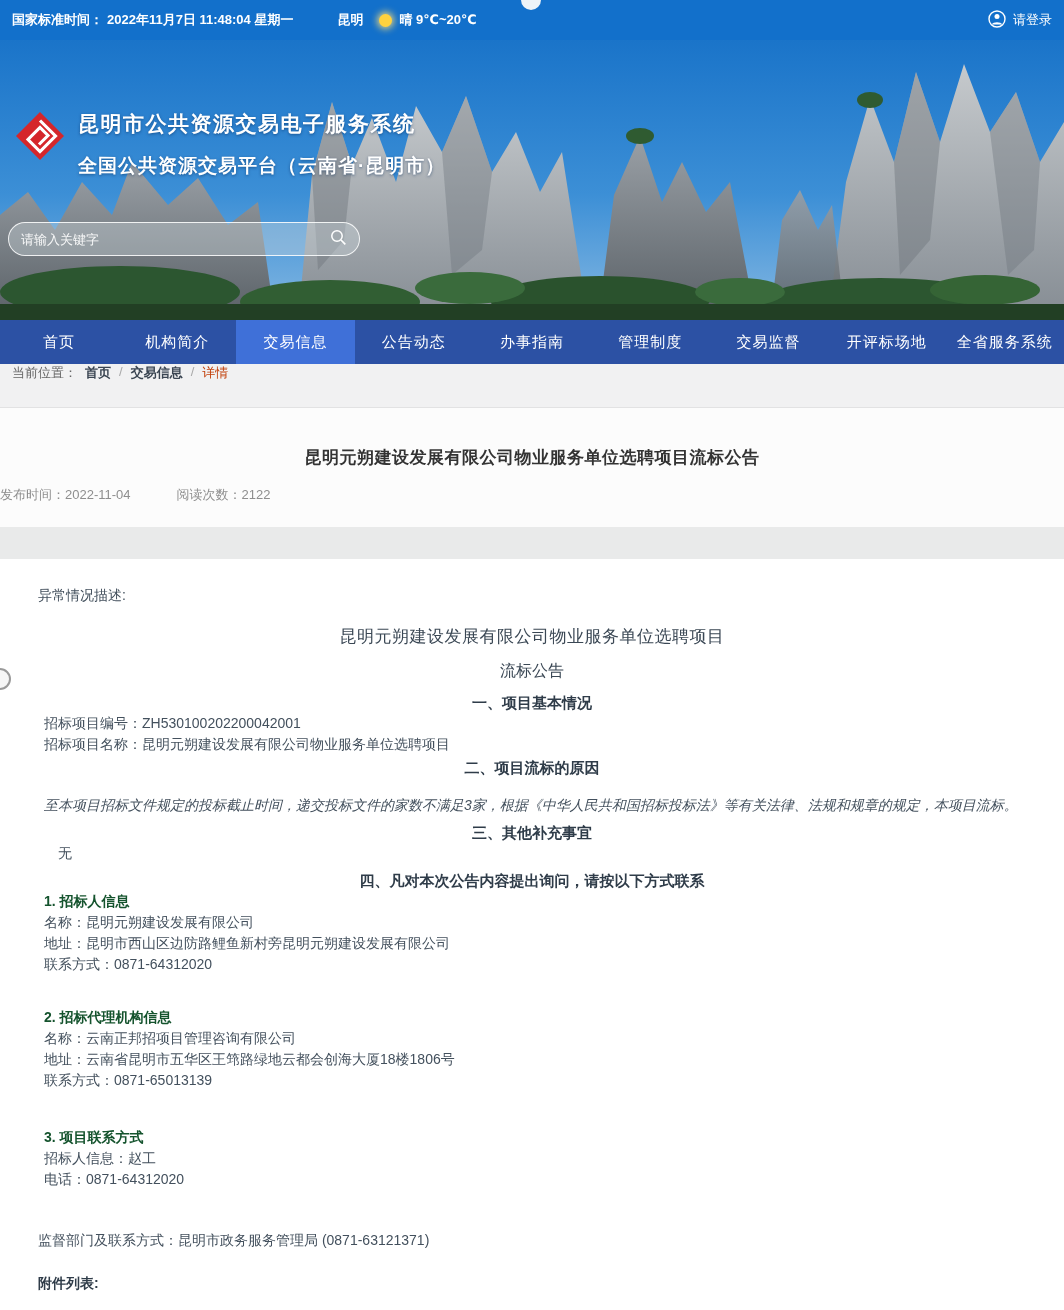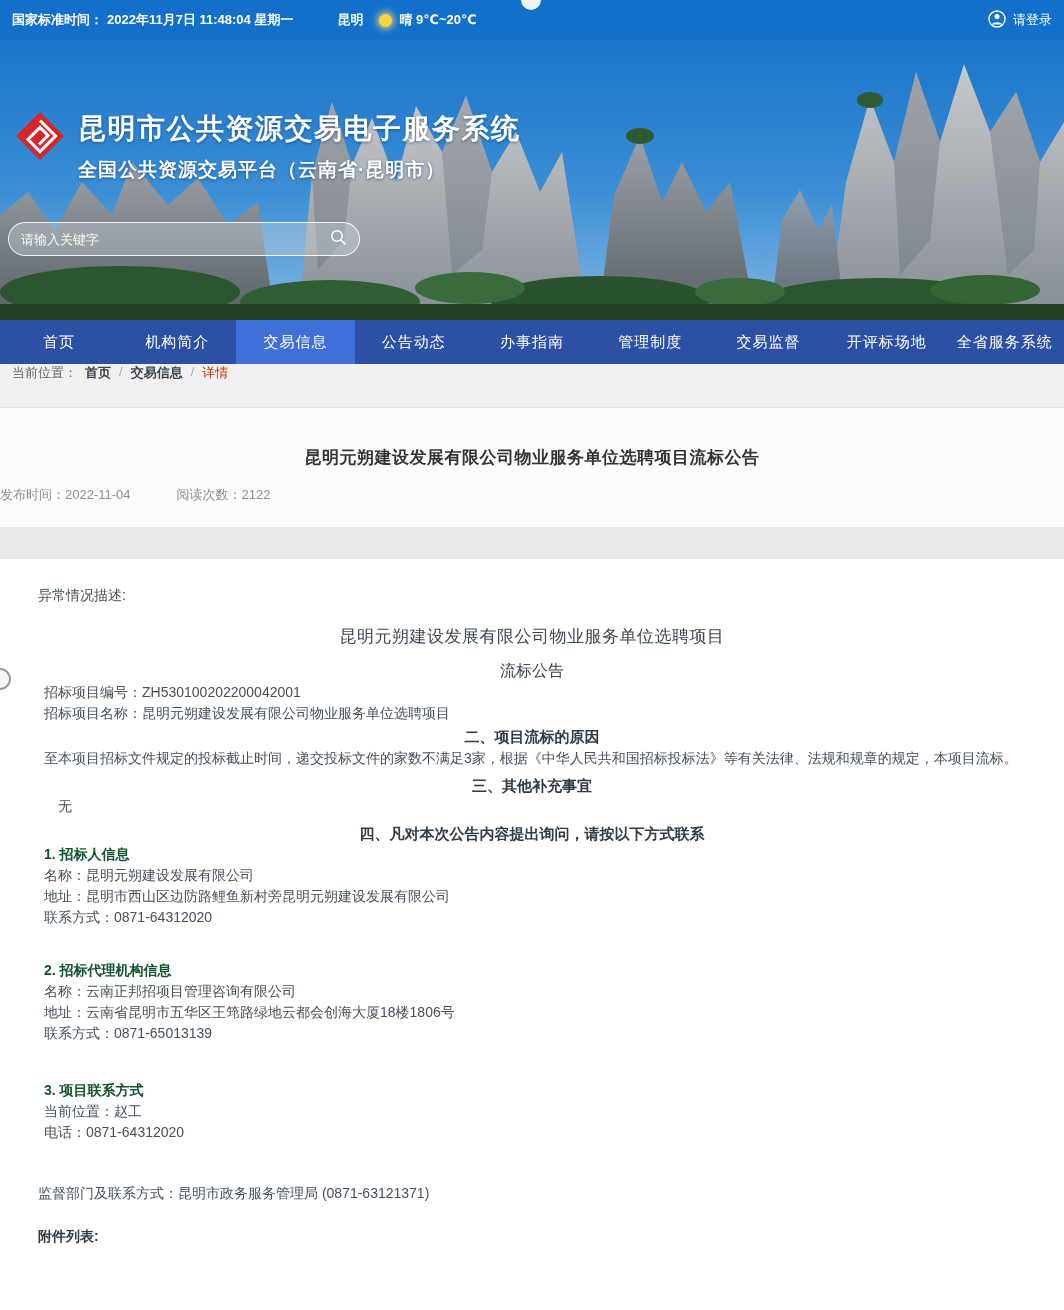--- a/index.html
+++ b/index.html
@@ -25,22 +25,22 @@
   .tb-spacer { flex:1; }
   .tb-login { display:flex; align-items:center; gap:7px; font-weight:normal; cursor:pointer; }
   .notch {
     position:absolute; left:521px; top:0; width:20px; height:10px;
     background:#fafafa; border-radius:0 0 10px 10px; opacity:.95;
   }
   
   .banner { position:relative; height:280px; overflow:hidden; background:#1b74c9; }
   .banner svg.photo { position:absolute; inset:0; width:100%; height:100%; display:block; }
   .brand { position:absolute; left:14px; top:70px; display:flex; gap:12px; align-items:flex-start; color:#fff; z-index:2; }
-  .brand-t1 { font-size:28px; font-weight:bold; letter-spacing:1.5px; text-shadow:0 1px 3px rgba(0,40,90,.55); }
-  .brand-t2 { font-size:19px; font-weight:bold; letter-spacing:1px; margin-top:9px; text-shadow:0 1px 3px rgba(0,40,90,.55); }
+  .brand-t1 { font-size:21px; font-weight:bold; letter-spacing:1.5px; text-shadow:0 1px 3px rgba(0,40,90,.55); }
+  .brand-t2 { font-size:19px; font-weight:bold; letter-spacing:1px; margin-top:15px; text-shadow:0 1px 3px rgba(0,40,90,.55); }
   .search {
     position:absolute; left:8px; top:182px; width:352px; height:34px; z-index:2;
     border:1px solid rgba(255,255,255,.85); border-radius:17px;
     background:rgba(205,215,222,.38); display:flex; align-items:center; padding:0 12px;
   }
   .search input {
     flex:1; background:transparent; border:none; outline:none;
     color:#fff; font-size:13px; font-family:inherit;
   }
   .search input::placeholder { color:rgba(255,255,255,.92); }
@@ -69,21 +69,21 @@
   
   .content { background:#fff; height:941px; padding:26px 10px 13px; font-size:14px; color:#43505d; }
   .ln { line-height:21px; }
   .pl-desc { padding-left:28px; }
   .pl-label { padding-left:34px; }
   .pl-wu { padding-left:48px; }
   .doc-t1 { text-align:center; font-size:17px; color:#3a4754; margin-top:20px; line-height:22px; letter-spacing:.5px; }
   .doc-t2 { text-align:center; font-size:16px; color:#3a4754; margin-top:12px; line-height:22px; }
   .sec-h { text-align:center; font-size:15px; font-weight:bold; color:#2f3c49; margin-top:8px; line-height:21px; }
   .sec-h.first { margin-top:10px; }
-  .para { line-height:22px; text-indent:34px; margin-top:0; }
+  .para { line-height:22px; text-indent:34px; margin-top:16px;font-style:italic; }
   .grp-h { font-weight:bold; color:#14532d; padding-left:34px; line-height:21px; }
   .mt32 { margin-top:32px; }
   .mt36 { margin-top:36px; }
   .mt40 { margin-top:40px; }
   .mt22 { margin-top:22px; }
   .attach { font-weight:bold; color:#2f3c49; }
   
   .side-handle {
     position:absolute; left:-11px; top:668px; width:22px; height:22px;
     border:2px solid #9a9a9a; border-radius:50%; background:#f6f6f6; z-index:5;
@@ -219,20 +219,21 @@
 </div>
 
 <div class="gapband"></div>
 
 <div class="content">
   <div class="ln pl-desc">异常情况描述:</div>
 
   <div class="doc-t1">昆明元朔建设发展有限公司物业服务单位选聘项目</div>
   <div class="doc-t2">流标公告</div>
 
+  <div class="sec-h first">一、项目基本情况</div>
   <div class="ln pl-label">招标项目编号：ZH530100202200042001</div>
   <div class="ln pl-label">招标项目名称：昆明元朔建设发展有限公司物业服务单位选聘项目</div>
 
   <div class="sec-h" style="margin-top:2px">二、项目流标的原因</div>
   <div class="para">至本项目招标文件规定的投标截止时间，递交投标文件的家数不满足3家，根据《中华人民共和国招标投标法》等有关法律、法规和规章的规定，本项目流标。</div>
 
   <div class="sec-h" style="margin-top:6px">三、其他补充事宜</div>
   <div class="ln pl-wu">无</div>
 
   <div class="sec-h" style="margin-top:6px">四、凡对本次公告内容提出询问，请按以下方式联系</div>
@@ -241,21 +242,21 @@
   <div class="ln pl-label">名称：昆明元朔建设发展有限公司</div>
   <div class="ln pl-label">地址：昆明市西山区边防路鲤鱼新村旁昆明元朔建设发展有限公司</div>
   <div class="ln pl-label">联系方式：0871-64312020</div>
 
   <div class="grp-h mt32">2. 招标代理机构信息</div>
   <div class="ln pl-label">名称：云南正邦招项目管理咨询有限公司</div>
   <div class="ln pl-label">地址：云南省昆明市五华区王筇路绿地云都会创海大厦18楼1806号</div>
   <div class="ln pl-label">联系方式：0871-65013139</div>
 
   <div class="grp-h mt36">3. 项目联系方式</div>
-  <div class="ln pl-label">当前位置：赵工</div>
+  <div class="ln pl-label">招标人信息：赵工</div>
   <div class="ln pl-label">电话：0871-64312020</div>
 
   <div class="ln pl-desc mt40">监督部门及联系方式：昆明市政务服务管理局 (0871-63121371)</div>
 
   <div class="ln pl-desc mt22 attach">附件列表:</div>
 </div>
 
 <div class="side-handle"></div>
 
 </body></html>

